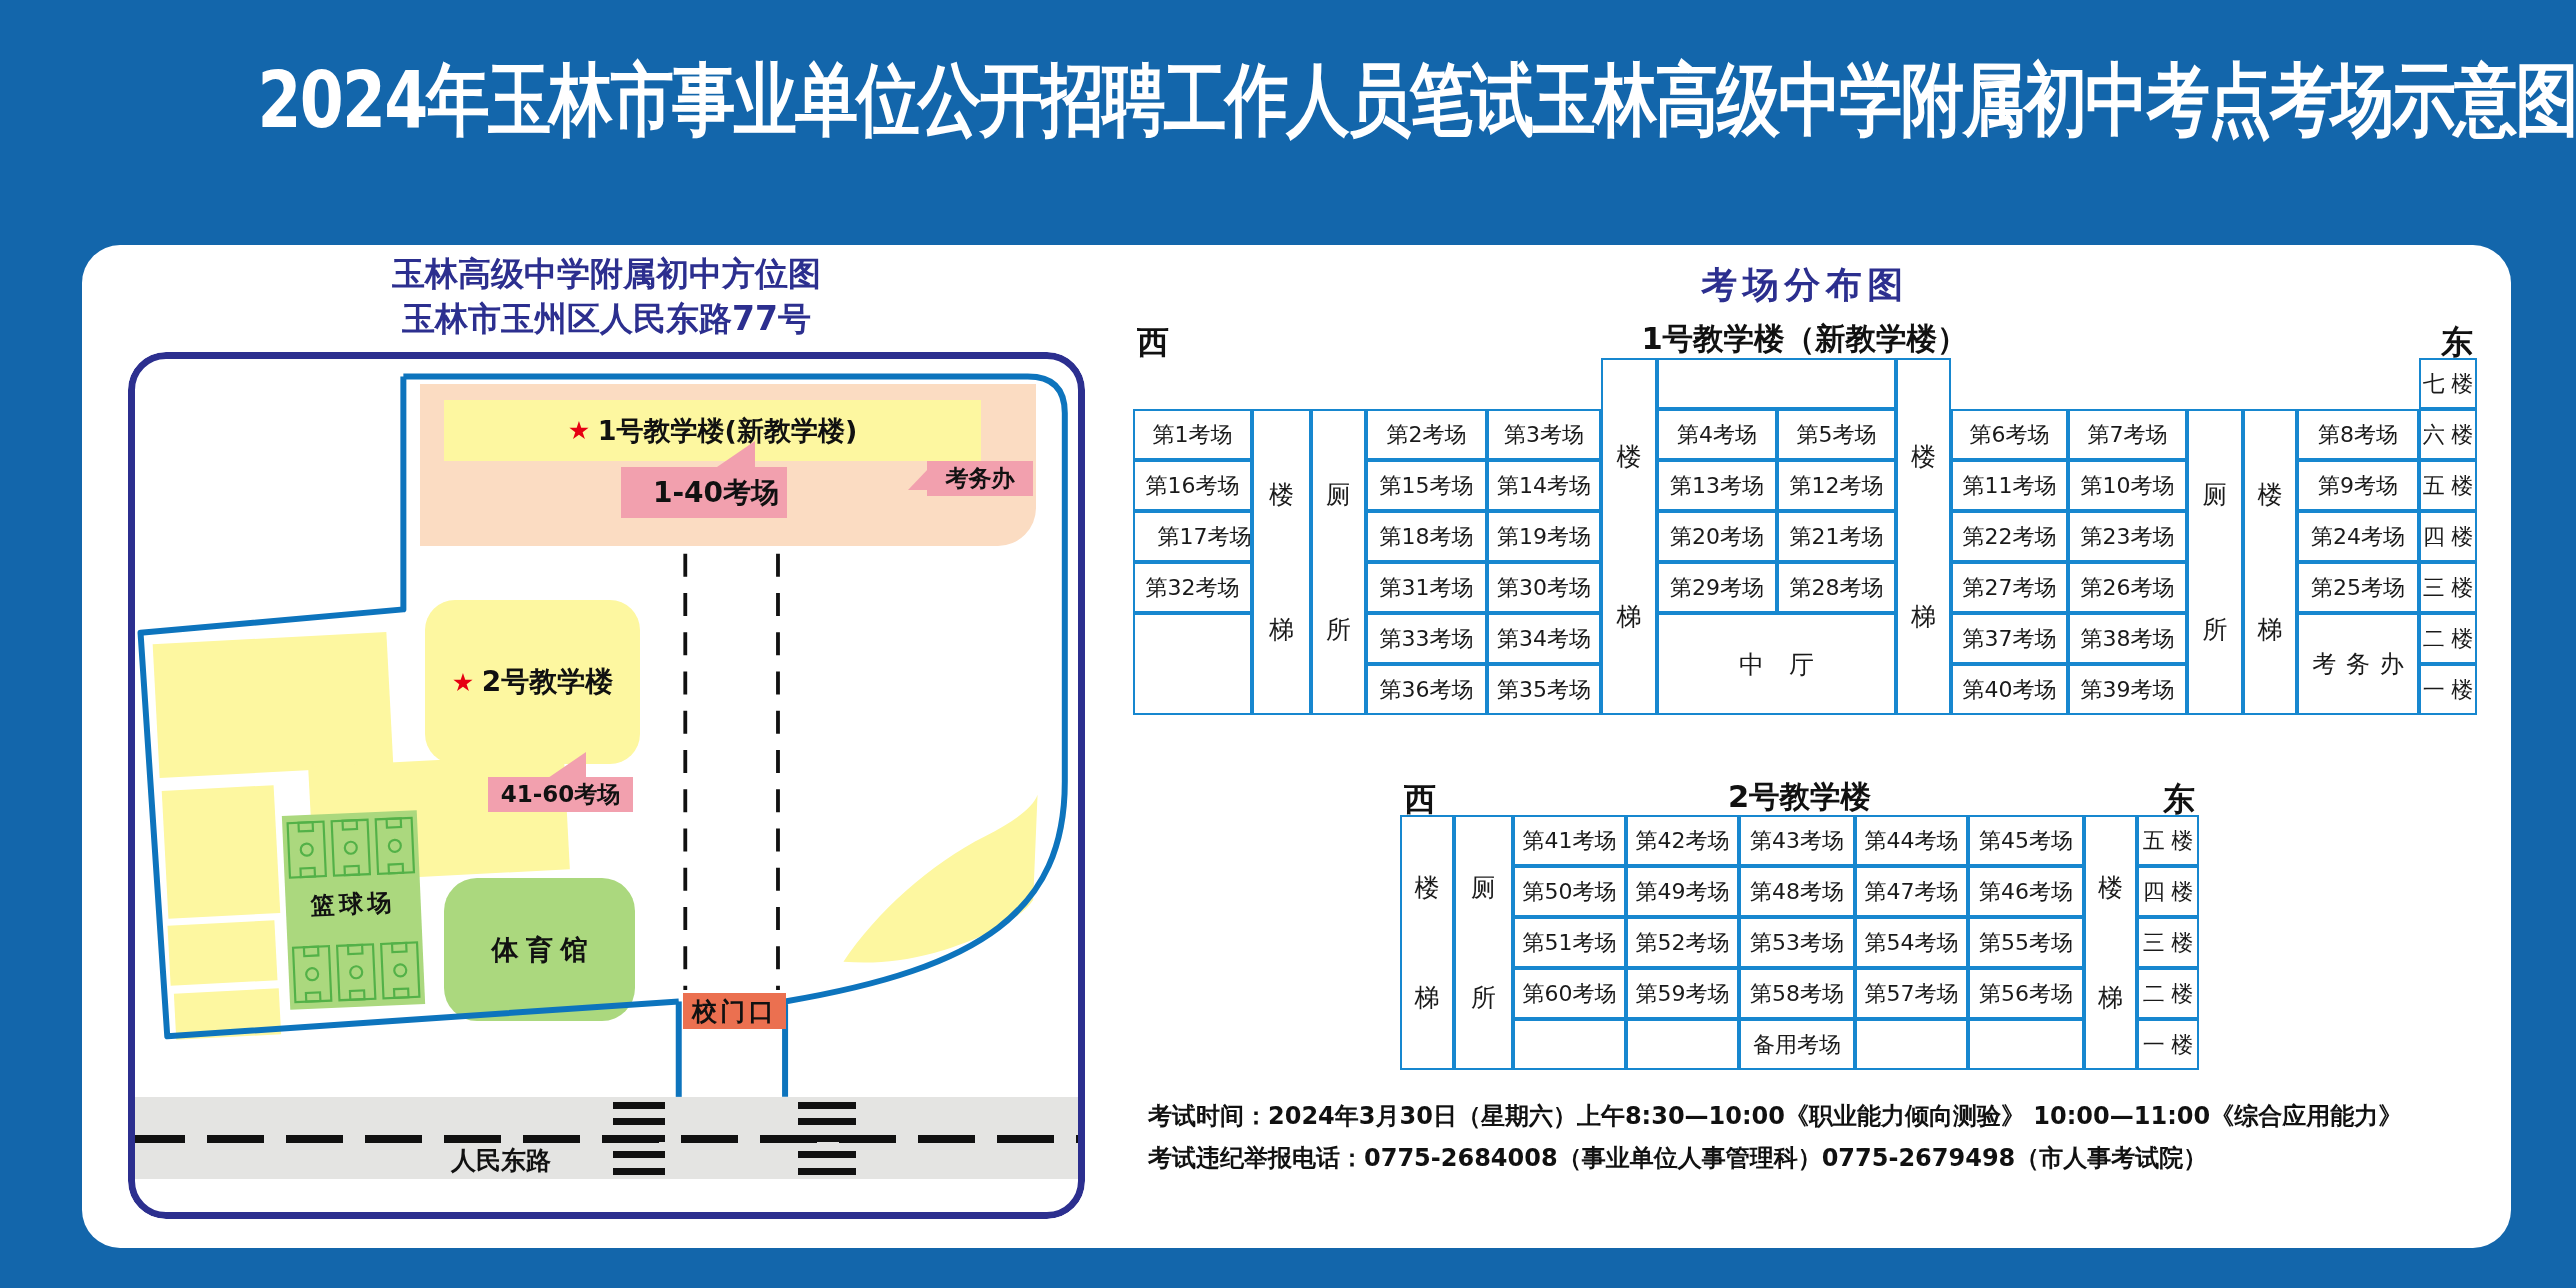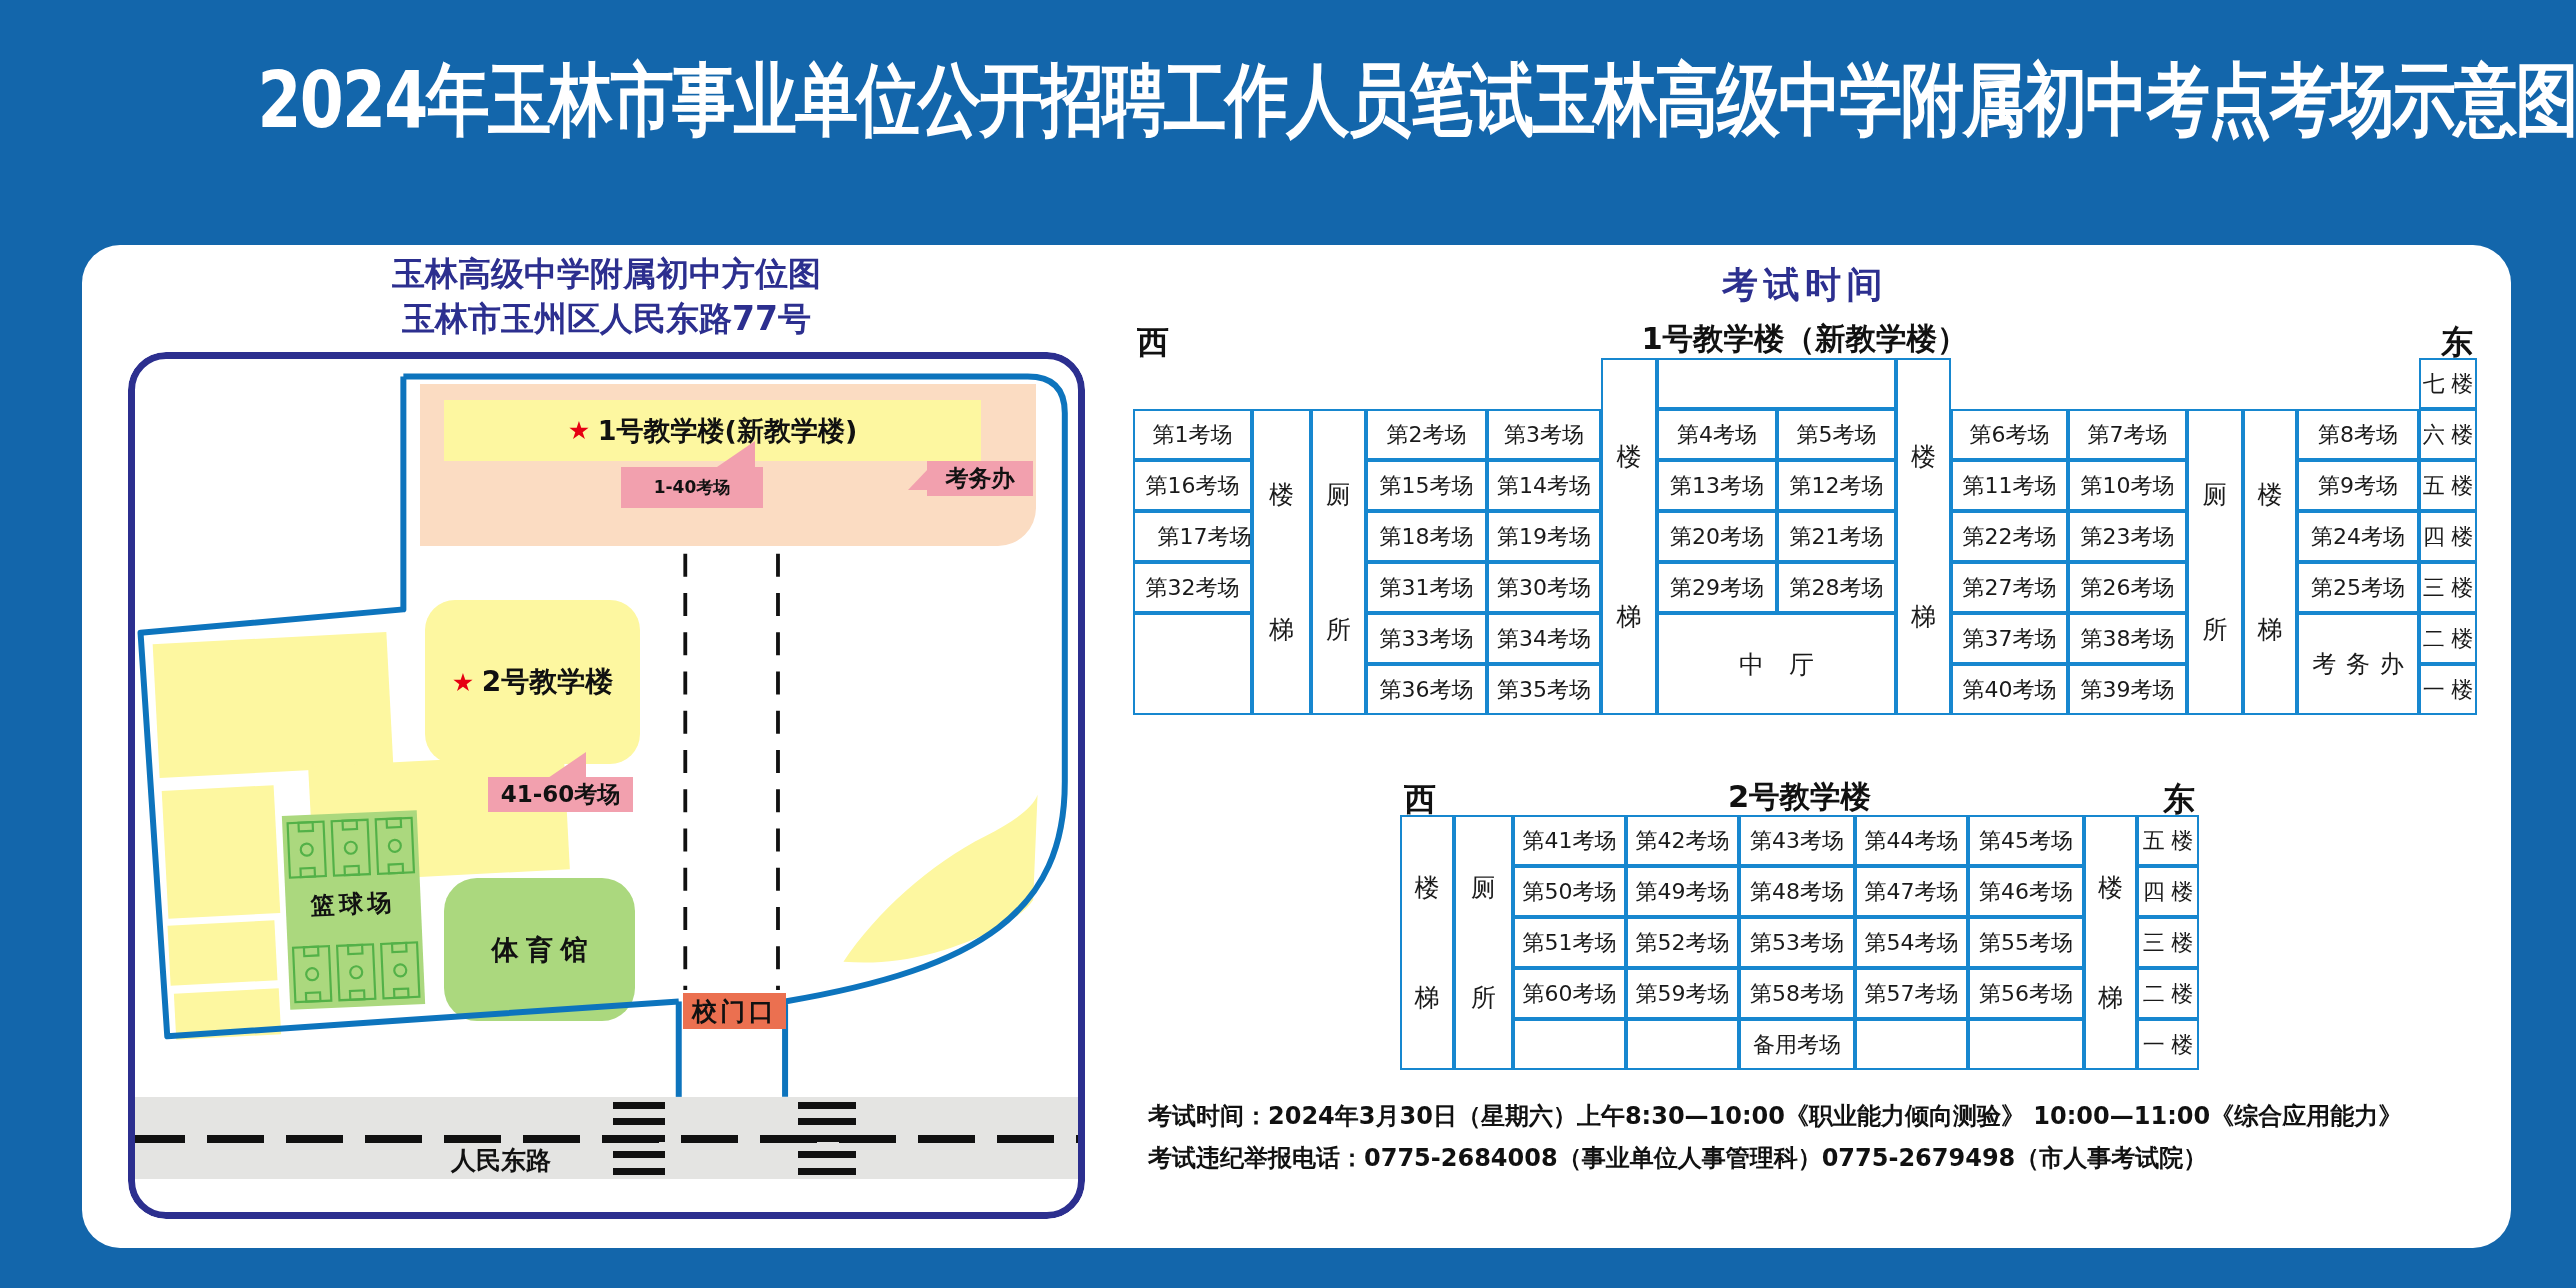--- a/index.html
+++ b/index.html
@@ -23,21 +23,21 @@
   #map{left:128px;top:352px;width:957px;height:867px;border-radius:38px;overflow:hidden;background:#fff;}
   #map-frame{position:absolute;inset:0;border:7.6px solid #2c2f8f;border-radius:38px;z-index:40;pointer-events:none;}
   #map .b{position:absolute;}
   .yellow{background:#fdf7a0;}
   .peach{background:#fbdcc2;}
   .pink{background:#f2a0ae;}
   .green{background:#abd87e;}
   #building1{left:292px;top:32px;width:616px;height:162px;border-radius:0 0 38px 0;z-index:8;}
   #building1-strip{left:316px;top:48px;width:537px;height:61px;z-index:9;display:flex;align-items:center;justify-content:center;font-size:27px;font-weight:600;white-space:nowrap;}
   .star{color:#e60012;margin-right:7.6px;font-size:25px;}
-  #label-1-40{left:493px;top:115px;width:142px;height:41px;z-index:20;display:flex;align-items:center;justify-content:center;font-size:17px;font-weight:600;}
+  #label-1-40{left:493px;top:115px;width:142px;height:51px;z-index:20;display:flex;align-items:center;justify-content:center;font-size:28px;font-weight:600;padding-left:24px;}
   #ptr-1-40{left:589px;top:89px;width:38px;height:26px;z-index:19;clip-path:polygon(100% 0,100% 100%,0 100%);}
   #label-kwb-map{left:799px;top:109px;width:106px;height:35px;z-index:20;display:flex;align-items:center;justify-content:center;font-size:23px;font-weight:600;}
   #ptr-kwb{left:780px;top:116px;width:21px;height:22px;z-index:19;clip-path:polygon(100% 0,100% 100%,0 100%);}
   #building2{left:297px;top:248px;width:215px;height:164px;border-radius:30px;z-index:8;display:flex;align-items:center;justify-content:center;font-size:28px;font-weight:600;white-space:nowrap;}
   #label-41-60{left:360px;top:425px;width:145px;height:35px;z-index:20;display:flex;align-items:center;justify-content:center;font-size:23px;font-weight:600;}
   #ptr-41-60{left:420px;top:400px;width:38px;height:26px;z-index:19;clip-path:polygon(100% 0,100% 100%,0 100%);}
   #science{left:701px;top:229px;width:210px;height:128px;z-index:8;display:flex;align-items:center;justify-content:center;font-size:28px;font-weight:600;letter-spacing:7.6px;text-indent:7.6px;}
   .block{z-index:8;transform:rotate(-3deg);}
   #blk-a{left:28px;top:286px;width:234px;height:134px;}
   #blk-b{left:37px;top:436px;width:112px;height:128px;}
@@ -181,21 +181,21 @@
       <line x1="1022" y1="370" x2="1022" y2="1170"></line>
       <line x1="1192" y1="370" x2="1192" y2="1170"></line>
     </g>
   </svg>
 
   <div id="gate" class="b">校门口</div>
 
   <div id="map-frame"></div>
 </div>
 
-<div id="dist-title" class="abs">考试时间</div>
+<div id="dist-title" class="abs">考场分布图</div>
 
 <div id="b1-west" class="dir">西</div>
 <div id="b1-title" class="tbl-title">1号教学楼（新教学楼）</div>
 <div id="b1-east" class="dir">东</div>
 <div id="grid-b1" class="grid">
     <div class="cell room" style="grid-area: 2 / 1 / span 1 / span 1;">第1考场</div>
     <div class="cell room" style="grid-area: 3 / 1 / span 1 / span 1;">第16考场</div>
     <div class="cell room" style="grid-area: 4 / 1 / span 1 / span 1; padding-left: 24px;">第17考场</div>
     <div class="cell room" style="grid-area: 5 / 1 / span 1 / span 1;">第32考场</div>
     <div class="cell empty" style="grid-area: 6 / 1 / span 2 / span 1;"></div>

